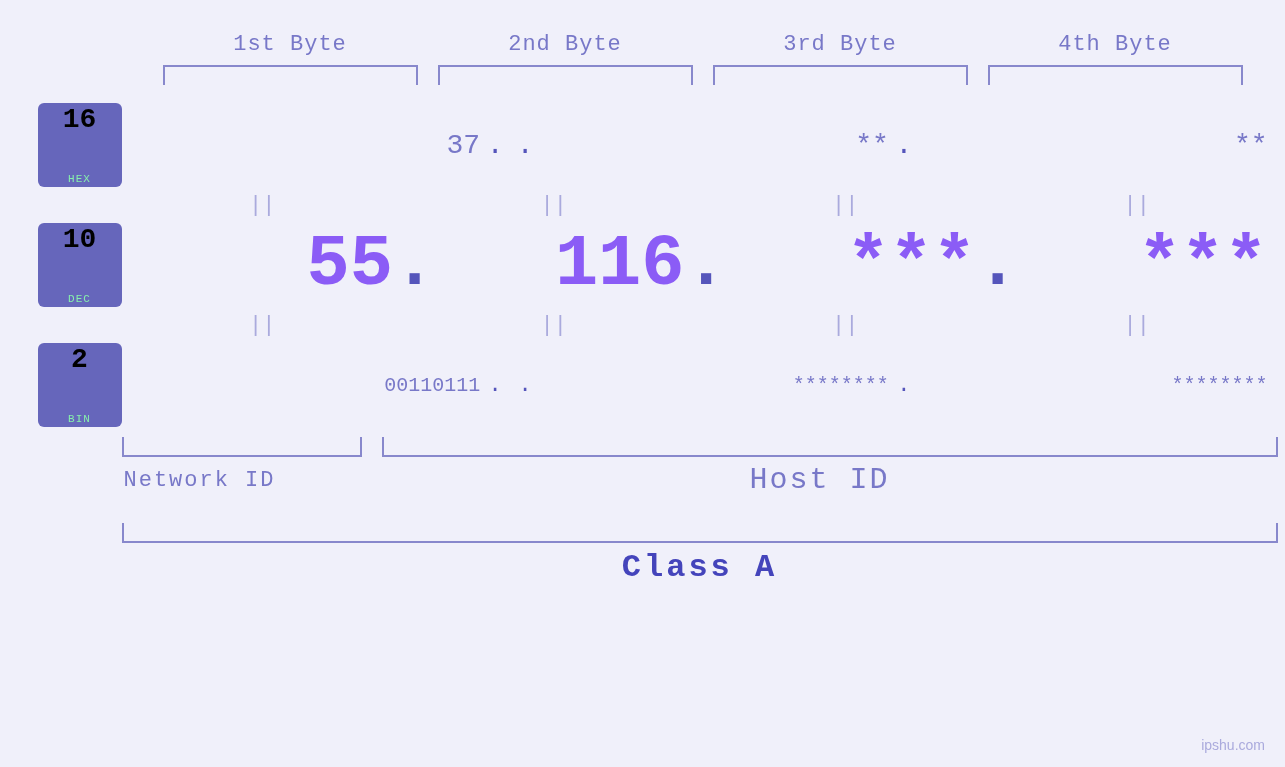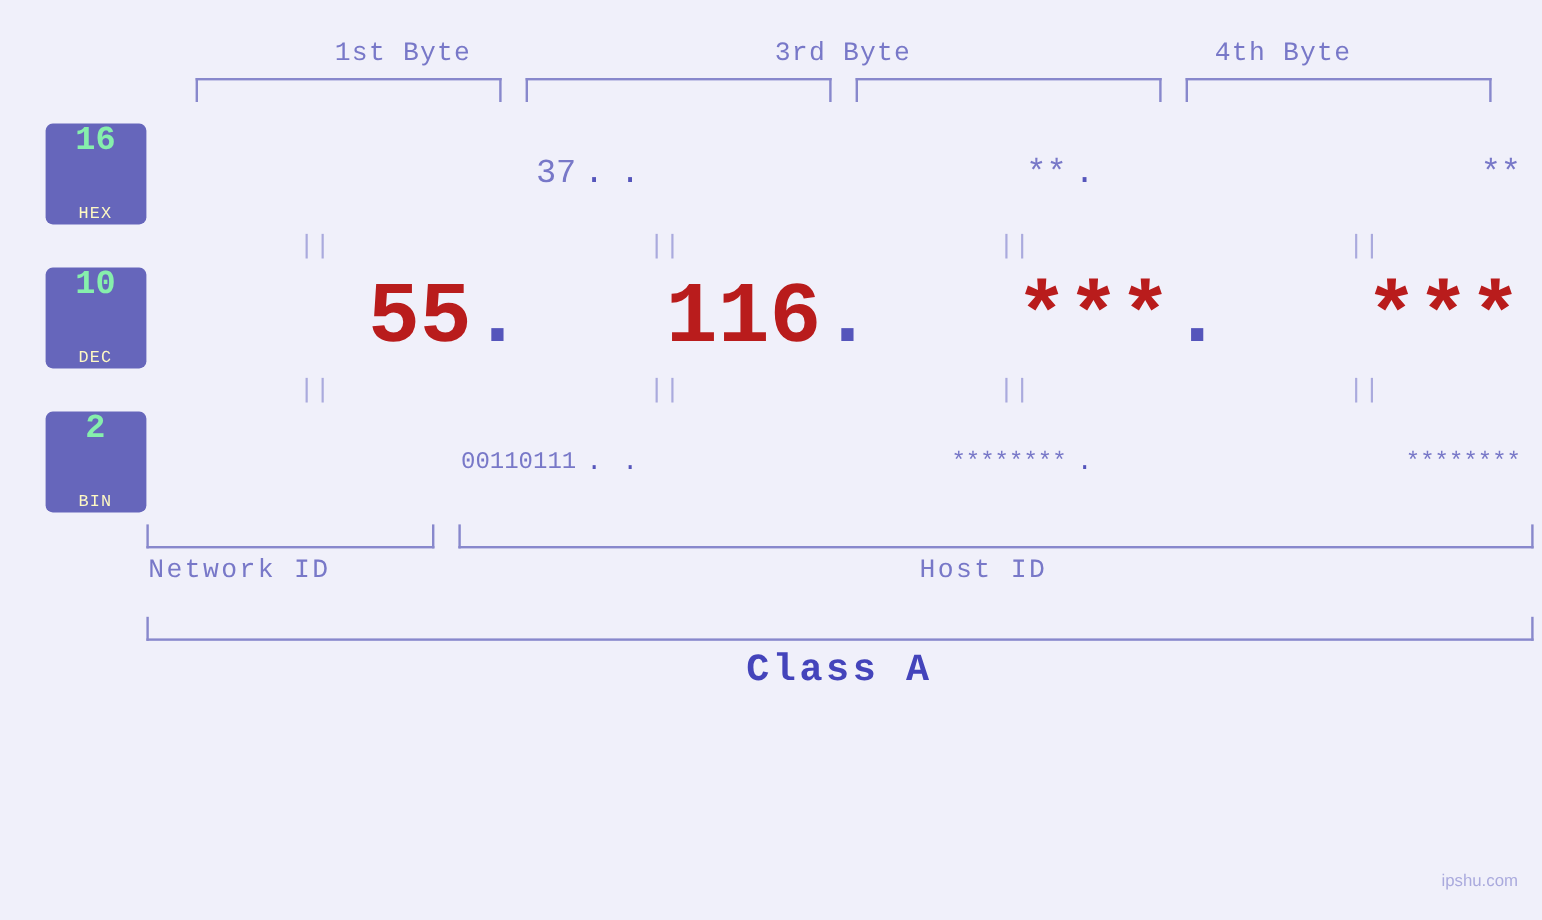--- a/index.html
+++ b/index.html
@@ -63,29 +63,29 @@
       background: #6666bb;
       border-radius: 6px;
       display: flex;
       flex-direction: column;
       align-items: center;
       justify-content: center;
       flex-shrink: 0;
     }
 
     .base-badge .base-num {
-      color: #86efac;
+      color: #000000;
       font-size: 28px;
       font-weight: bold;
       line-height: 1.1;
     }
 
     .base-badge .base-label {
-      color: #fef9c3;
-      font-size: 14px;
+      color: #86efac;
+      font-size: 11px;
       font-weight: normal;
       letter-spacing: 1px;
       margin-top: 38px;
     }
 
     .bytes-row {
       display: flex;
       flex: 1;
       align-items: center;
       justify-content: space-around;
@@ -95,21 +95,21 @@
     .byte-val {
       flex: 1;
       text-align: right;
       color: #5555bb;
       font-family: 'Courier New', Courier, monospace;
     }
 
     .byte-val.large {
       font-size: 72px;
       font-weight: bold;
-      color: #b91c1c;
+      color: #8b5cf6;
     }
 
     .byte-val.medium {
       font-size: 28px;
       color: #7878c8;
     }
 
     .byte-val.small {
       font-size: 20px;
       color: #7878c8;
@@ -225,21 +225,21 @@
       font-size: 22px;
       font-family: 'Courier New', Courier, monospace;
       letter-spacing: 2px;
       flex-shrink: 0;
     }
 
     .host-id-label {
       flex: 1;
       text-align: center;
       color: #7878c8;
-      font-size: 22px;
+      font-size: 30px;
       font-family: 'Courier New', Courier, monospace;
       letter-spacing: 2px;
     }
 
     
     .class-section {
       width: 1240px;
       margin-left: 30px;
     }
 
@@ -278,21 +278,21 @@
       color: #4444bb;
       font-size: 32px;
       font-weight: bold;
       font-family: 'Courier New', Courier, monospace;
       letter-spacing: 3px;
     }
 
     
     .watermark {
       position: absolute;
-      bottom: 26px;
+      bottom: 14px;
       right: 20px;
       color: #aaaadd;
       font-size: 14px;
       font-family: Arial, sans-serif;
     }
 
     
     .top-bracket-row {
       display: flex;
       width: 1100px;
@@ -310,20 +310,21 @@
     }
 
   </style>
 </head>
 <body>
 
 <div class="main-container">
 
   <div class="byte-headers">
     <div class="byte-header">1st Byte</div>
+    <div class="byte-header">2nd Byte</div>
     <div class="byte-header">3rd Byte</div>
     <div class="byte-header">4th Byte</div>
   </div>
 
   <div class="top-bracket-row">
     <div class="top-bracket"></div>
     <div class="top-bracket"></div>
     <div class="top-bracket"></div>
     <div class="top-bracket"></div>
   </div>

